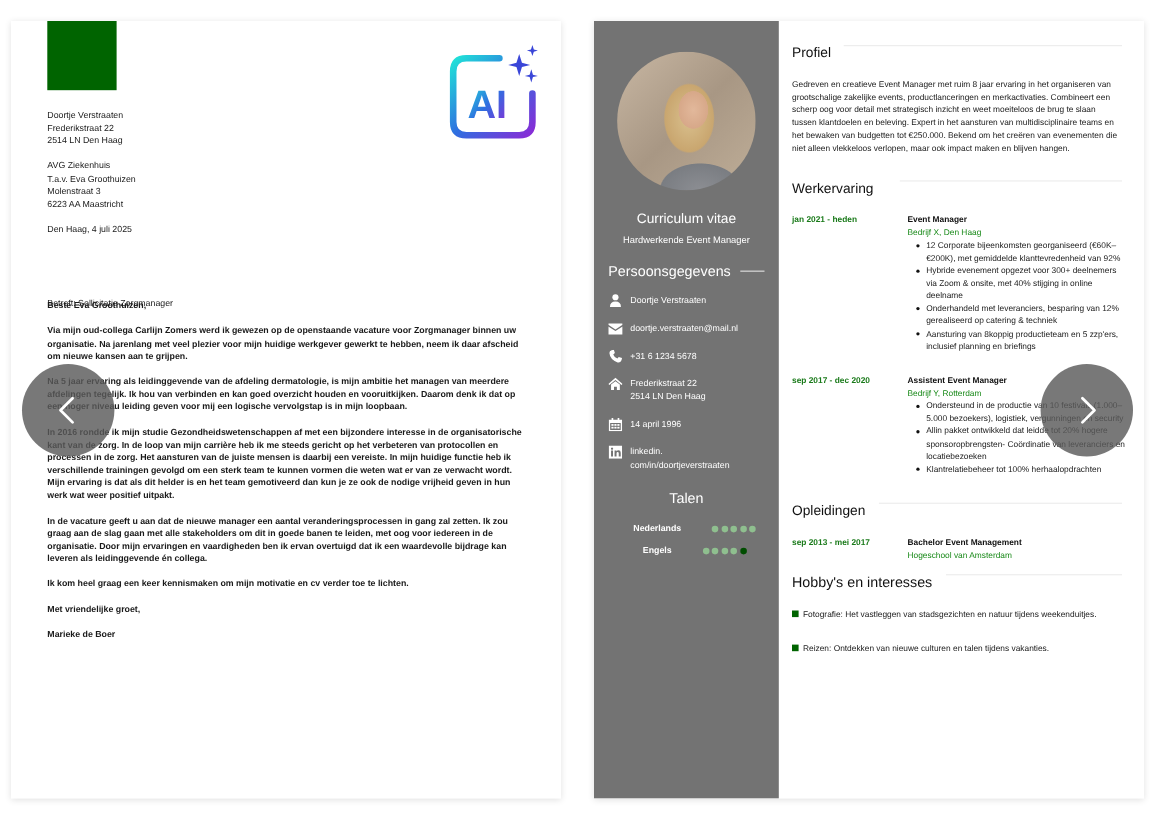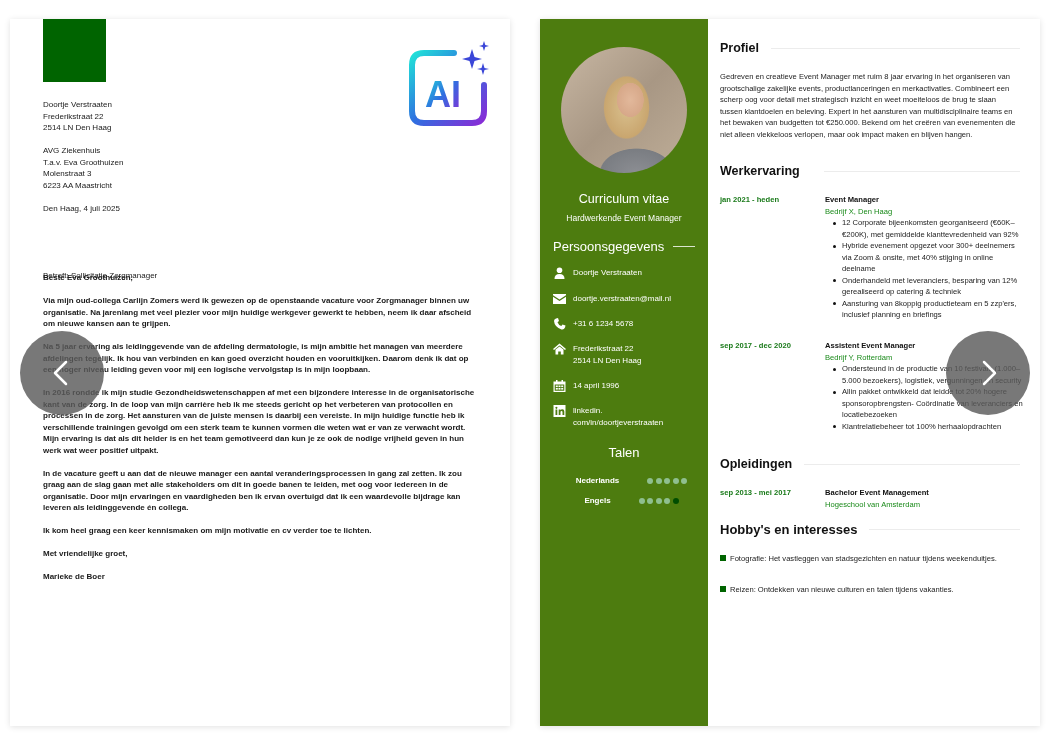--- a/index.html
+++ b/index.html
@@ -20,21 +20,21 @@
   .letter-block { position: absolute; left: 33px; font-size: 8px; line-height: 11.5px; color: #1a1a1a; }
   .letter-block p { margin: 0; }
   #sender { top: 80px; }
   #recipient { top: 126px; }
   #date-line { top: 184px; }
   #subject-line { top: 207px; margin-top: 44px; }
   #letter-body { top: 253px; width: 438px; }
   #letter-body p { margin-bottom: 11.5px; font-weight: bold; }
 
   
-  .sidebar { position: absolute; left: 0; top: 0; width: 168px; height: 707px; background: #4d7c0f; color: #fff; }
+  .sidebar { position: absolute; left: 0; top: 0; width: 168px; height: 707px; background: #737373; color: #fff; }
   .photo {
     position: absolute; left: 21px; top: 28px; width: 126px; height: 126px; border-radius: 50%;
     background:
       radial-gradient(ellipse 22px 28px at 55% 42%, #e2b89b 0%, #d7a889 60%, transparent 62%),
       radial-gradient(ellipse 40px 55px at 52% 48%, #d9c08e 0%, #c9a66f 55%, transparent 58%),
       radial-gradient(ellipse 60px 40px at 60% 100%, #8c8e93 0%, #7a7d82 60%, transparent 62%),
       linear-gradient(135deg, #c8b7a3 0%, #a89784 50%, #bfae98 100%);
   }
   .cv-title { position: absolute; left: 0; width: 168px; top: 173px; text-align: center; font-size: 12.5px; }
   .cv-subtitle { position: absolute; left: 0; width: 168px; top: 194px; text-align: center; font-size: 8.5px; }
@@ -48,21 +48,21 @@
   .contact-row .ic { width: 14px; height: 12px; margin-right: 7px; display: flex; align-items: center; justify-content: center; }
   .contact-row .ic svg { width: 13px; height: 12px; fill: #fff; }
 
   .lang-row { position: absolute; left: 28px; right: 13px; display: flex; justify-content: center; align-items: center; font-size: 8px; font-weight: bold; gap: 28px; }
   .dots { display: flex; gap: 2.5px; }
   .dot { width: 6px; height: 6px; border-radius: 50%; background: #8fbf8f; }
   .dot.off { background: #004d00; }
 
   
   .main { position: absolute; left: 180px; top: 0; width: 300px; }
-  .sec-heading { position: absolute; left: 0; width: 300px; display: flex; align-items: center; font-weight: bold; color: #111; }
+  .sec-heading { position: absolute; left: 0; width: 300px; display: flex; align-items: flex-start; font-weight: normal; color: #111; }
   .sec-heading .rule { flex: 1; height: 1px; background: #ececec; margin-left: 12px; }
   #profile-heading { top: 22px; font-size: 12.5px; }
   #work-heading { top: 145px; font-size: 12.5px; gap: 12px; }
   #edu-heading { top: 438px; font-size: 12.5px; }
   #hobby-heading { top: 503px; font-size: 13px; }
   .profile-text { position: absolute; top: 52px; left: 0; width: 300px; font-size: 7.6px; line-height: 11.5px; color: #222; }
 
   .entry { position: absolute; left: 0; width: 300px; font-size: 7.6px; line-height: 11.5px; }
   .entry .period { position: absolute; left: 0; top: 0; color: #1a7a1a; font-weight: bold; }
   .entry .detail { position: absolute; left: 105px; top: 0; width: 200px; }

